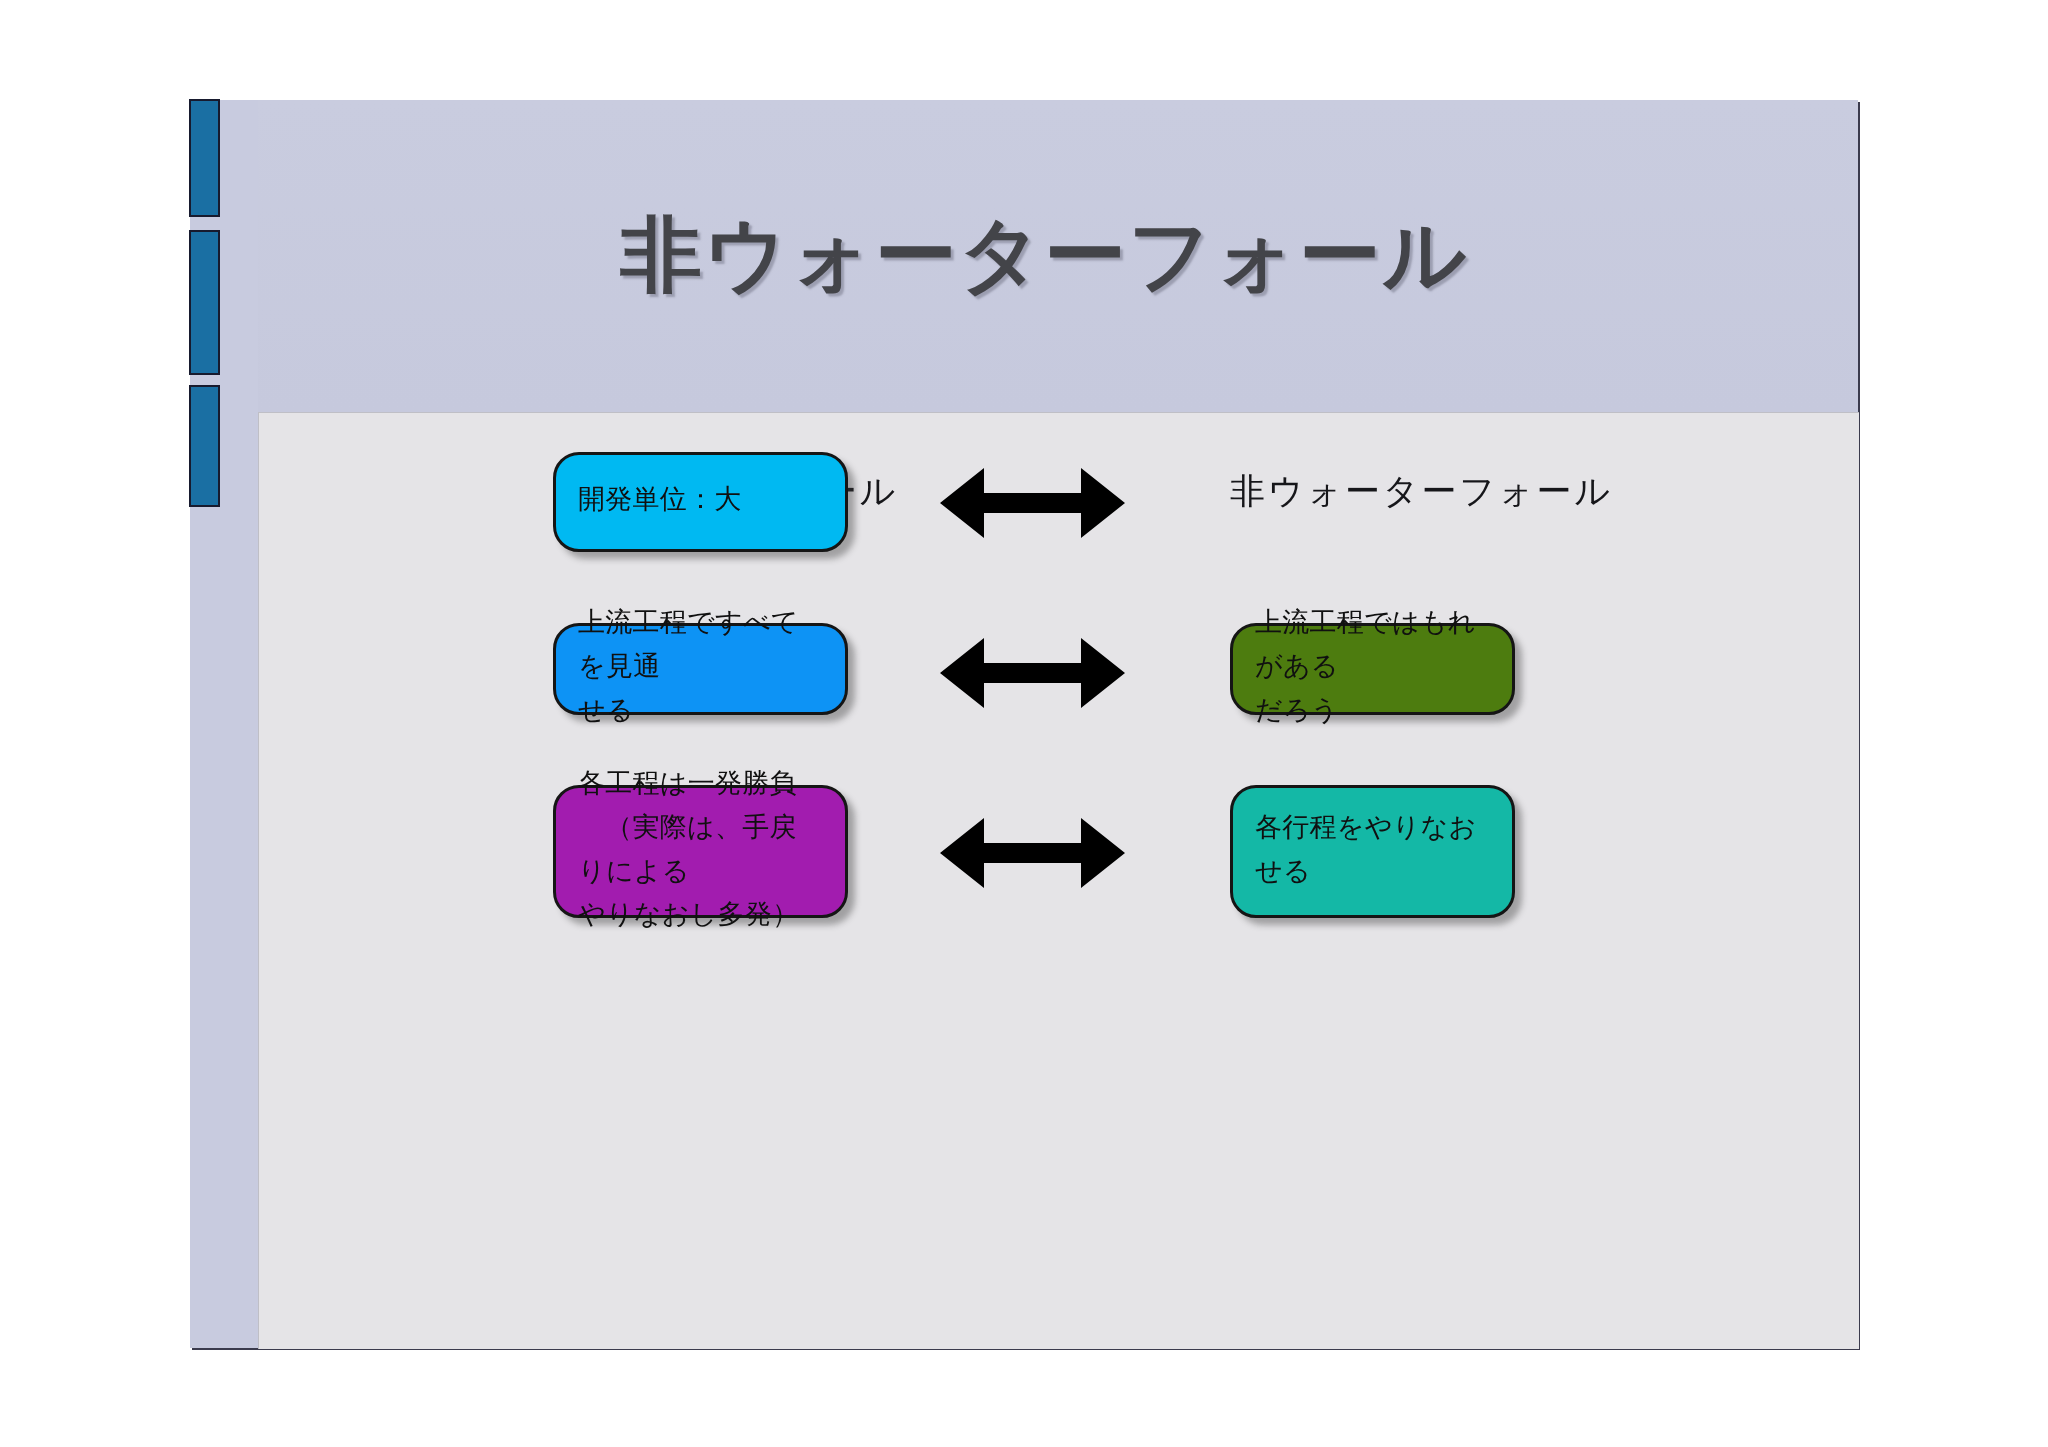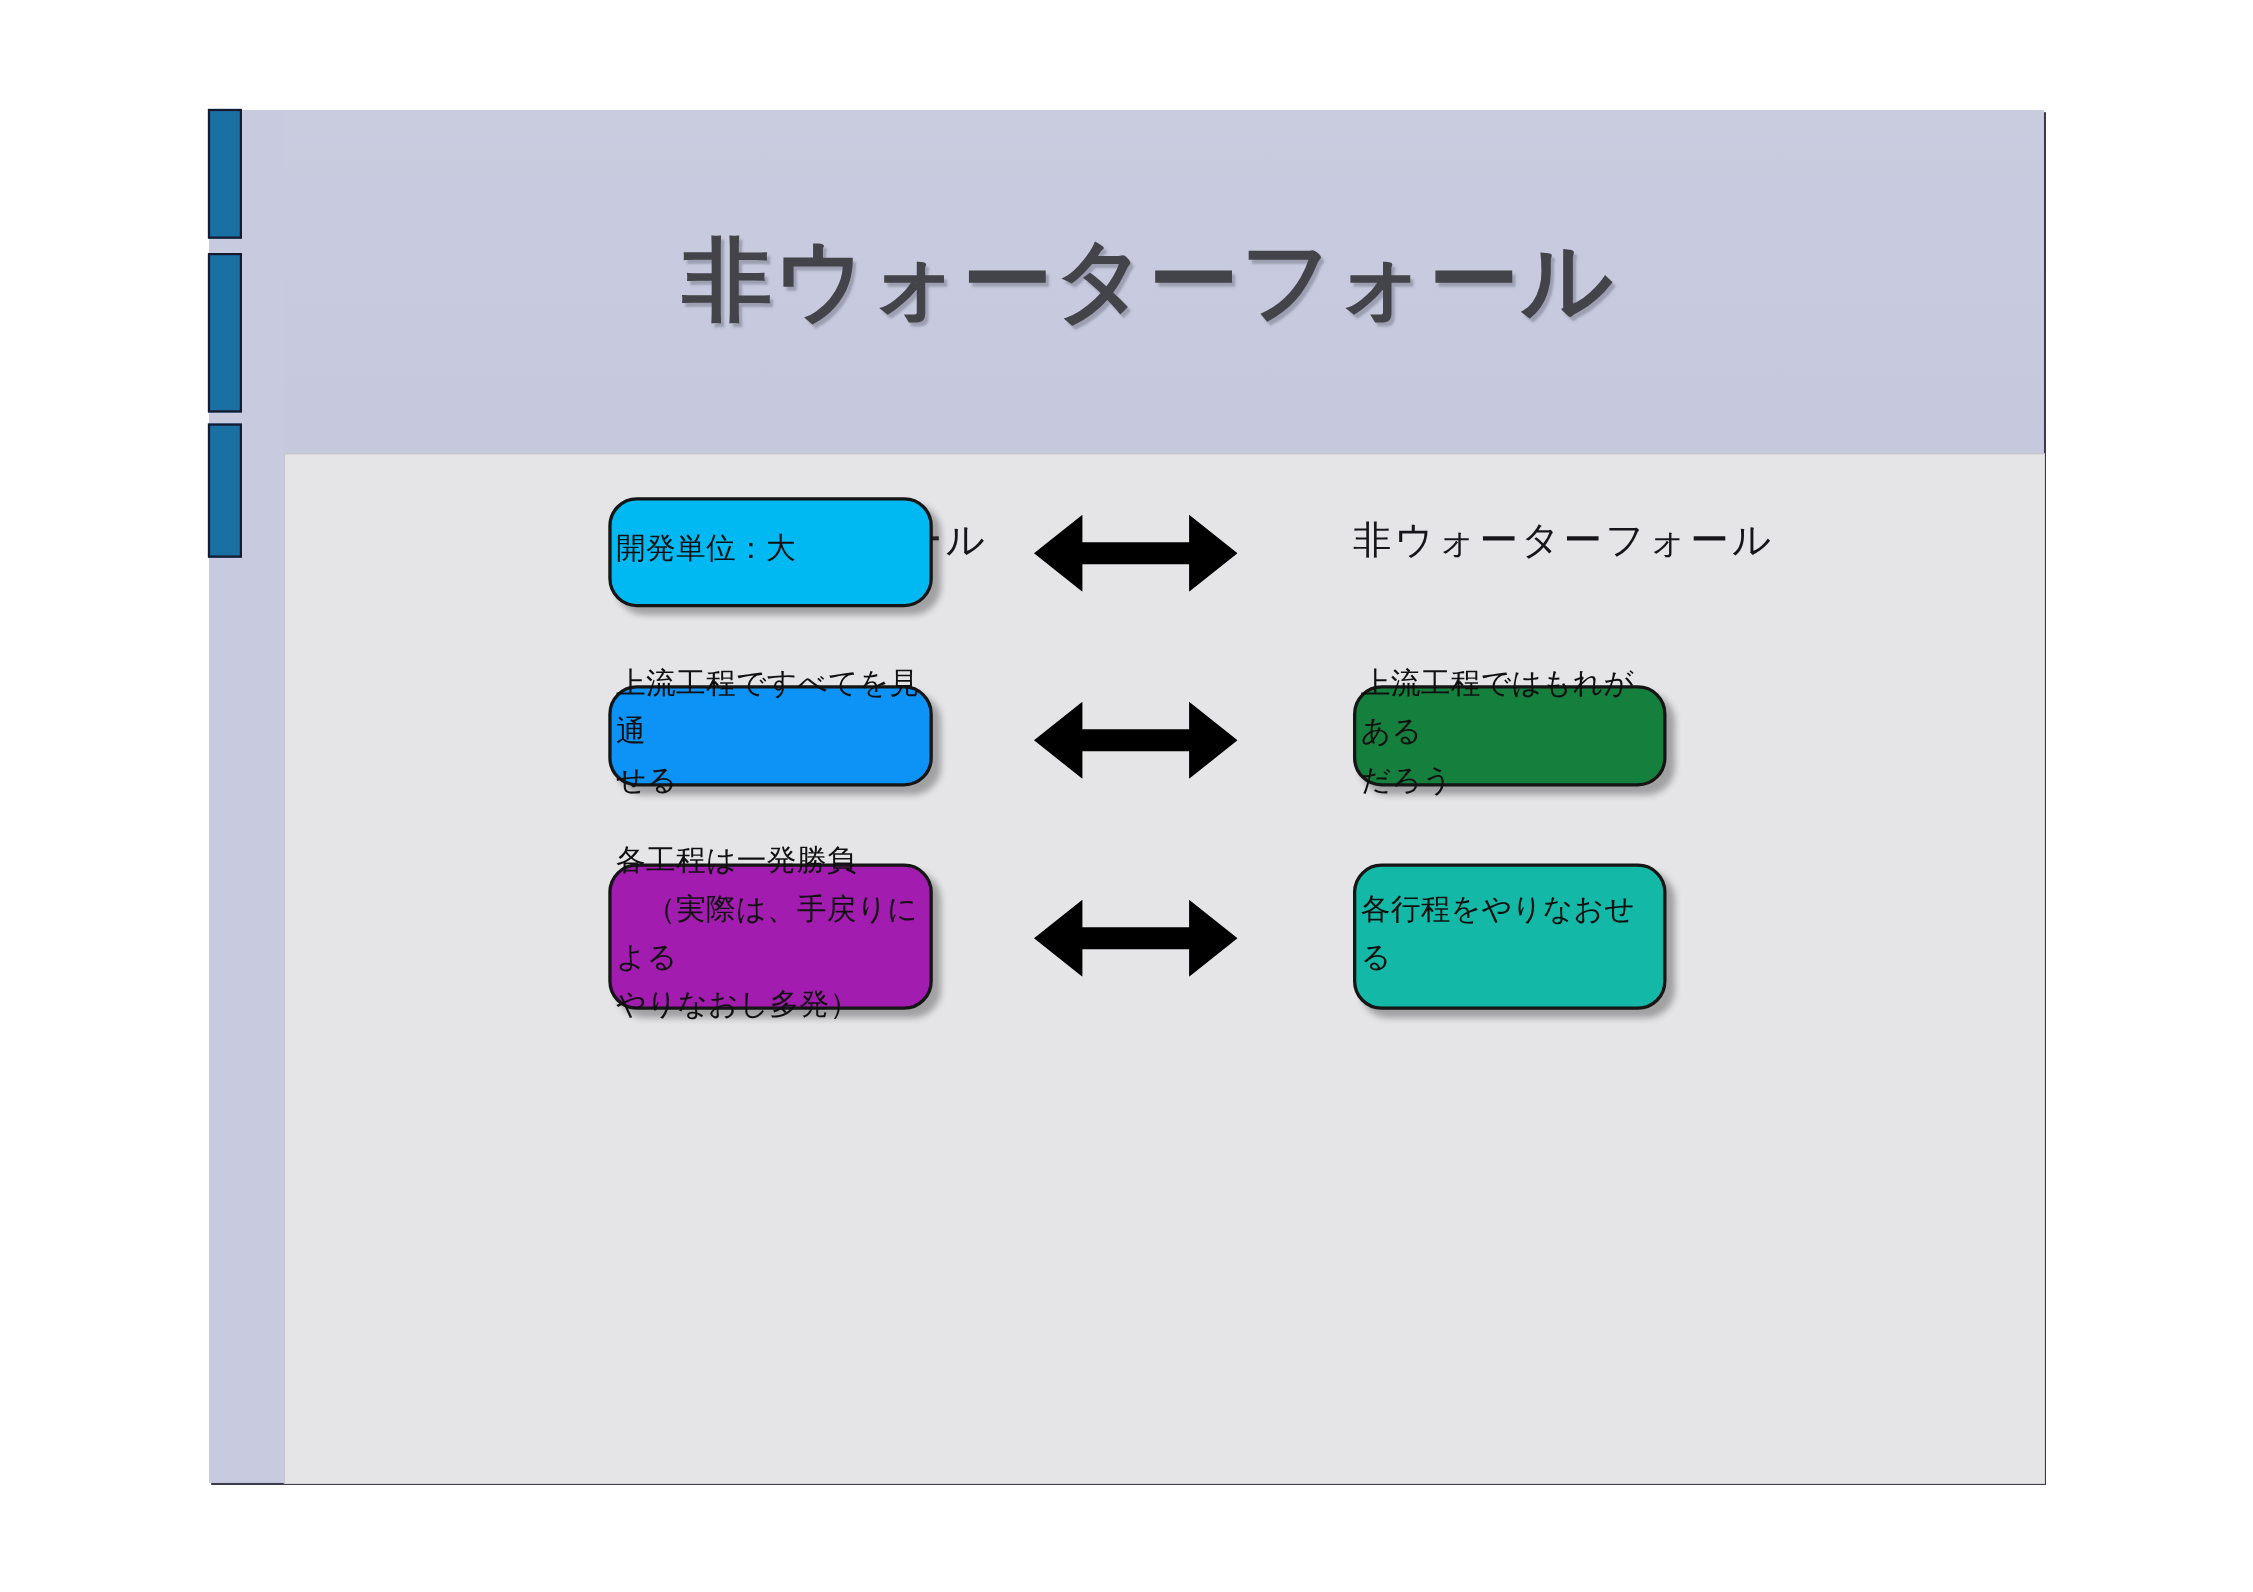--- a/index.html
+++ b/index.html
@@ -107,42 +107,42 @@
 
   
   .node {
     position: absolute;
     box-sizing: border-box;
     border: 3px solid #151515;
     border-radius: 26px;
     box-shadow: 7px 7px 6px rgba(60,60,60,0.40);
     display: flex;
     align-items: center;
-    padding: 0 4px;
+    padding: 0 22px;
     color: #101010;
     font-size: 27px;
     line-height: 1.62;
     letter-spacing: 0.01em;
   }
   .node .node-text { display: block; white-space: pre-line; }
 
   
   .col-left  { left: 363px; width: 295px; }
   
   .col-right { left: 1040px; width: 285px; }
 
   .row-1 { top: 352px; height: 100px; }
   .row-2 { top: 523px; height: 92px; }
   .row-3 { top: 685px; height: 133px; }
 
   #node-wf-1  { background: #00b9f2; }
   #node-wf-2  { background: #0d93f5; align-items: center; }
   #node-wf-3  { background: #a21caf; }
   #node-nwf-1 { background: #fbd584; }
-  #node-nwf-2 { background: #15803d; }
+  #node-nwf-2 { background: #4d7c0f; }
   #node-nwf-3 { background: #14b8a6; }
 
   
   .arrow {
     position: absolute;
     left: 750px;
     width: 185px;
     height: 70px;
   }
   #arrow-1 { top: 368px; }

